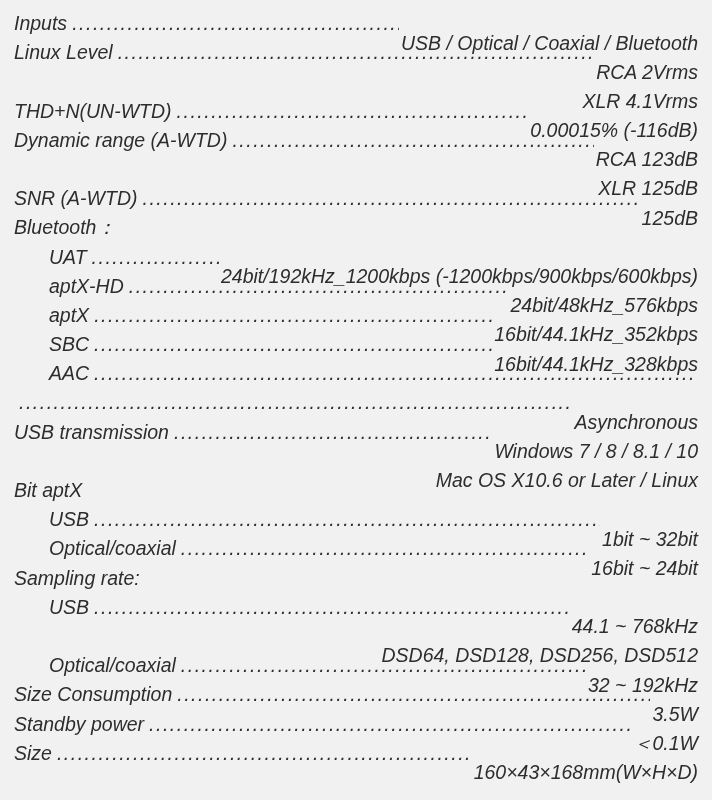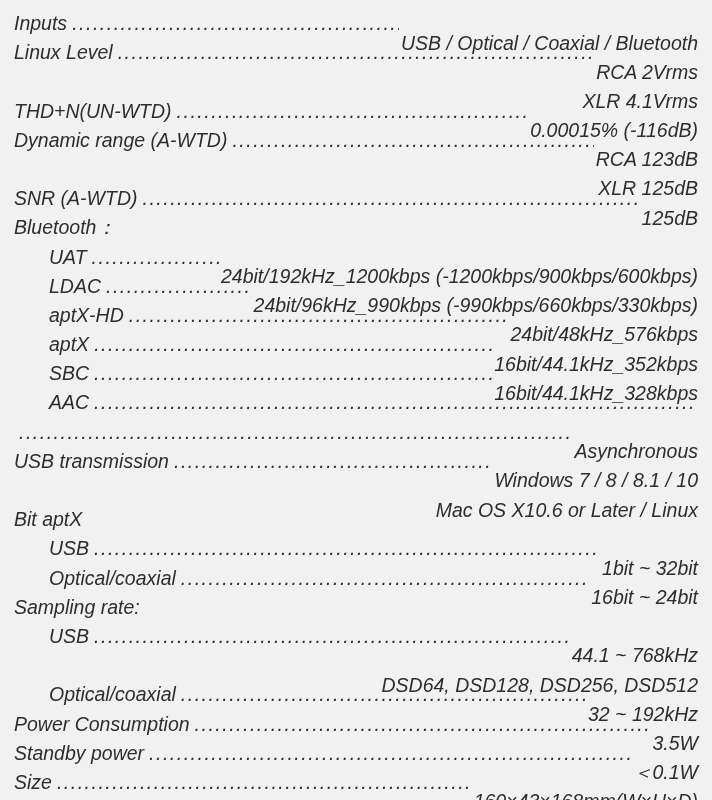--- a/index.html
+++ b/index.html
@@ -101,25 +101,20 @@
     <span class="label">Bluetooth：</span>
 
   </div>
 
   <div class="row type-spec indent">
     <span class="label">UAT</span>
     <span class="dots"></span>
     <span class="value">24bit/192kHz_1200kbps (-1200kbps/900kbps/600kbps)</span>
   </div>
 
-  <div class="row type-spec indent">
-    <span class="label">LDAC</span>
-    <span class="dots"></span>
-    <span class="value">24bit/96kHz_990kbps (-990kbps/660kbps/330kbps)</span>
-  </div>
 
   <div class="row type-spec indent">
     <span class="label">aptX-HD</span>
     <span class="dots"></span>
     <span class="value">24bit/48kHz_576kbps</span>
   </div>
 
   <div class="row type-spec indent">
     <span class="label">aptX</span>
     <span class="dots"></span>
@@ -186,21 +181,21 @@
     <span class="value">DSD64, DSD128, DSD256, DSD512</span>
   </div>
 
   <div class="row type-spec indent">
     <span class="label">Optical/coaxial</span>
     <span class="dots"></span>
     <span class="value">32 ~ 192kHz</span>
   </div>
 
   <div class="row type-spec">
-    <span class="label">Power Consumption</span>
+    <span class="label">Size Consumption</span>
     <span class="dots"></span>
     <span class="value">3.5W</span>
   </div>
 
   <div class="row type-spec">
     <span class="label">Standby power</span>
     <span class="dots"></span>
     <span class="value">＜0.1W</span>
   </div>
 

